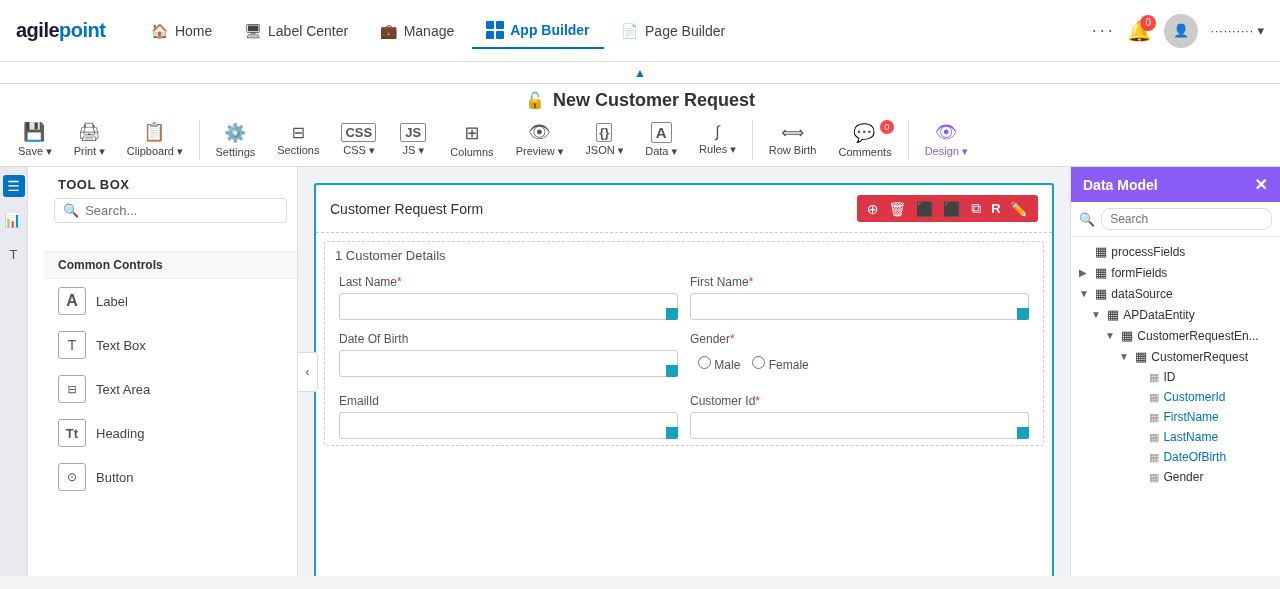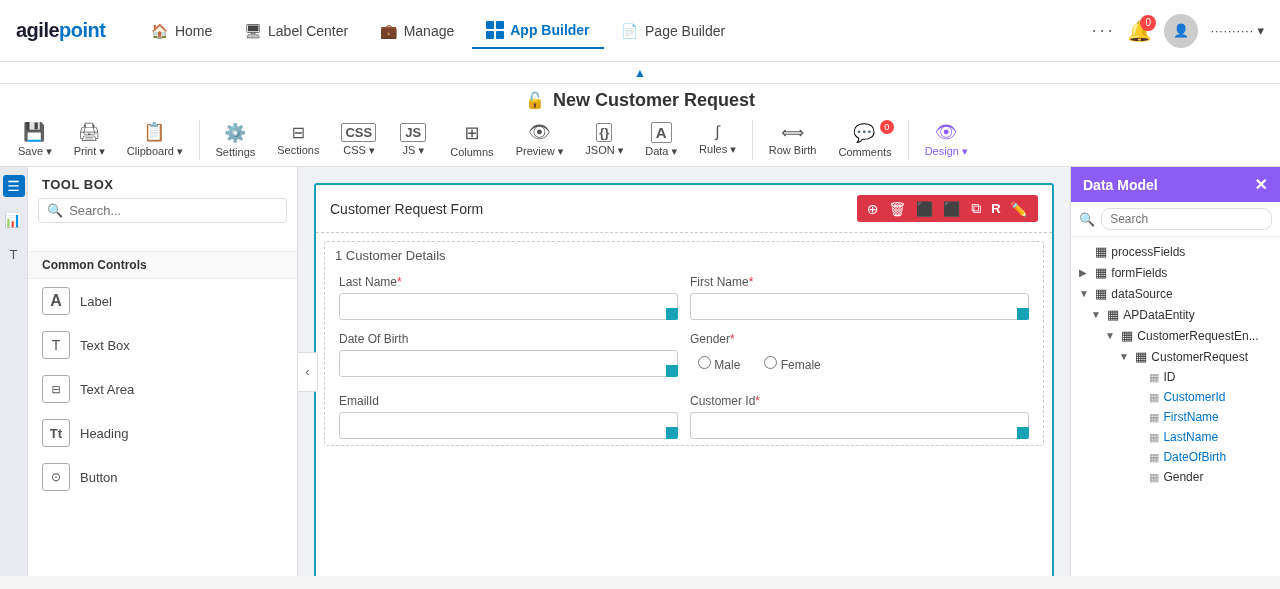--- a/index.html
+++ b/index.html
@@ -79,21 +79,21 @@
     .sidebar-icon-btn {
       width: 22px; height: 22px; display: flex; align-items: center;
       justify-content: center; cursor: pointer; color: #555; font-size: 14px;
       border-radius: 3px;
     }
     .sidebar-icon-btn.active { background: #0072c6; color: #fff; }
 
     
     .toolbox {
       width: 270px; background: #fff; border-right: 1px solid #ddd;
-      display: flex; flex-direction: column; overflow: hidden;
+      display: flex; flex-direction: column; overflow: hidden; padding-left: 16px;
     }
     .toolbox-header {
       padding: 10px 14px 6px; font-weight: bold; font-size: 13px;
       color: #333; letter-spacing: 0.5px;
     }
     .toolbox-search {
       margin: 0 10px 8px; border: 1px solid #ddd; border-radius: 4px;
       display: flex; align-items: center; padding: 4px 8px; gap: 6px;
     }
     .toolbox-search input {
@@ -160,21 +160,21 @@
     .form-input-wrap { position: relative; }
     .form-input {
       width: 100%; border: 1px solid #ccc; border-radius: 3px;
       padding: 5px 8px; font-size: 13px; color: #333; outline: none;
       background: #fff;
     }
     .field-handle {
       position: absolute; bottom: 0; right: 0; width: 12px; height: 12px;
       background: #17a2b8; cursor: se-resize; border-radius: 0 0 2px 0;
     }
-    .radio-group { display: flex; align-items: center; gap: 24px; padding: 6px 8px; }
+    .radio-group { display: flex; align-items: center; gap: 12px; padding: 6px 8px; }
     .radio-option { display: flex; align-items: center; gap: 4px; font-size: 13px; color: #444; cursor: pointer; }
 
     
     .data-model-panel {
       width: 210px; background: #fff; border-left: 1px solid #ddd;
       display: flex; flex-direction: column;
     }
     .data-model-header {
       background: #8b5cf6; color: #fff; padding: 8px 12px;
       font-size: 14px; font-weight: bold; display: flex;

